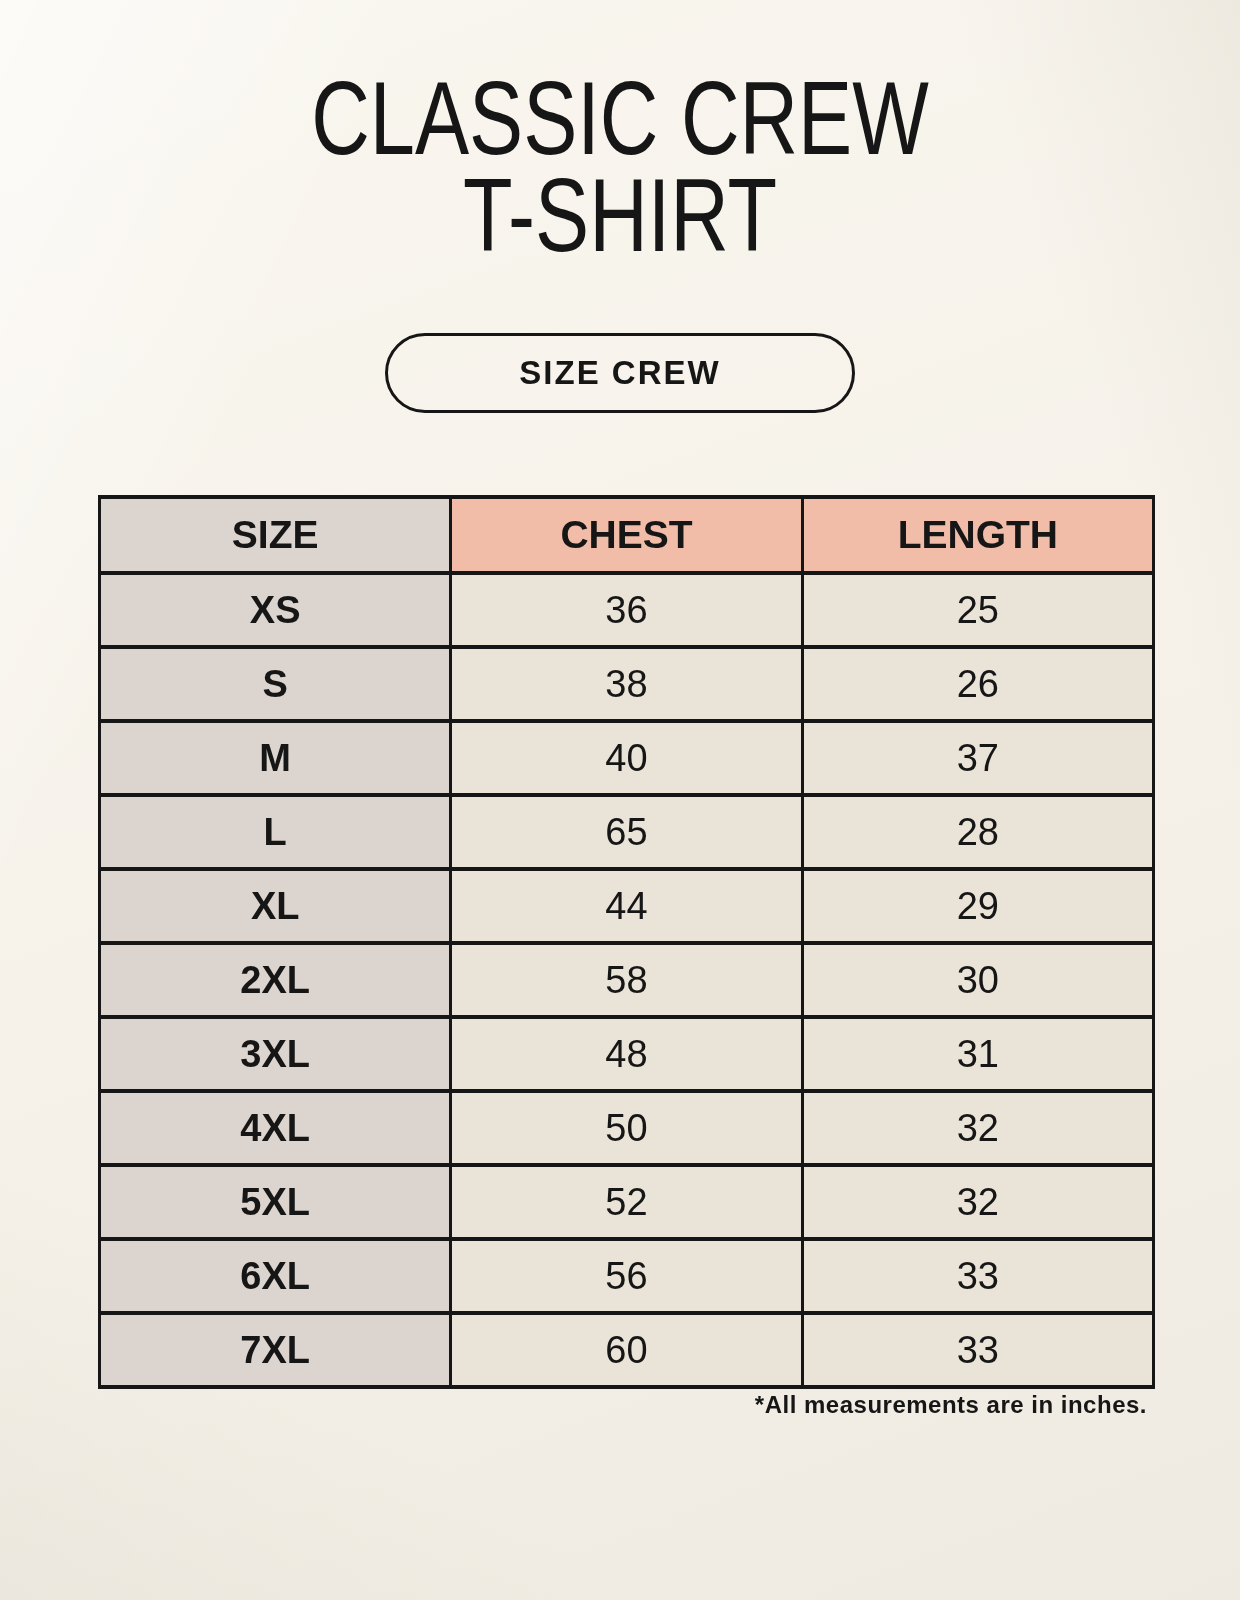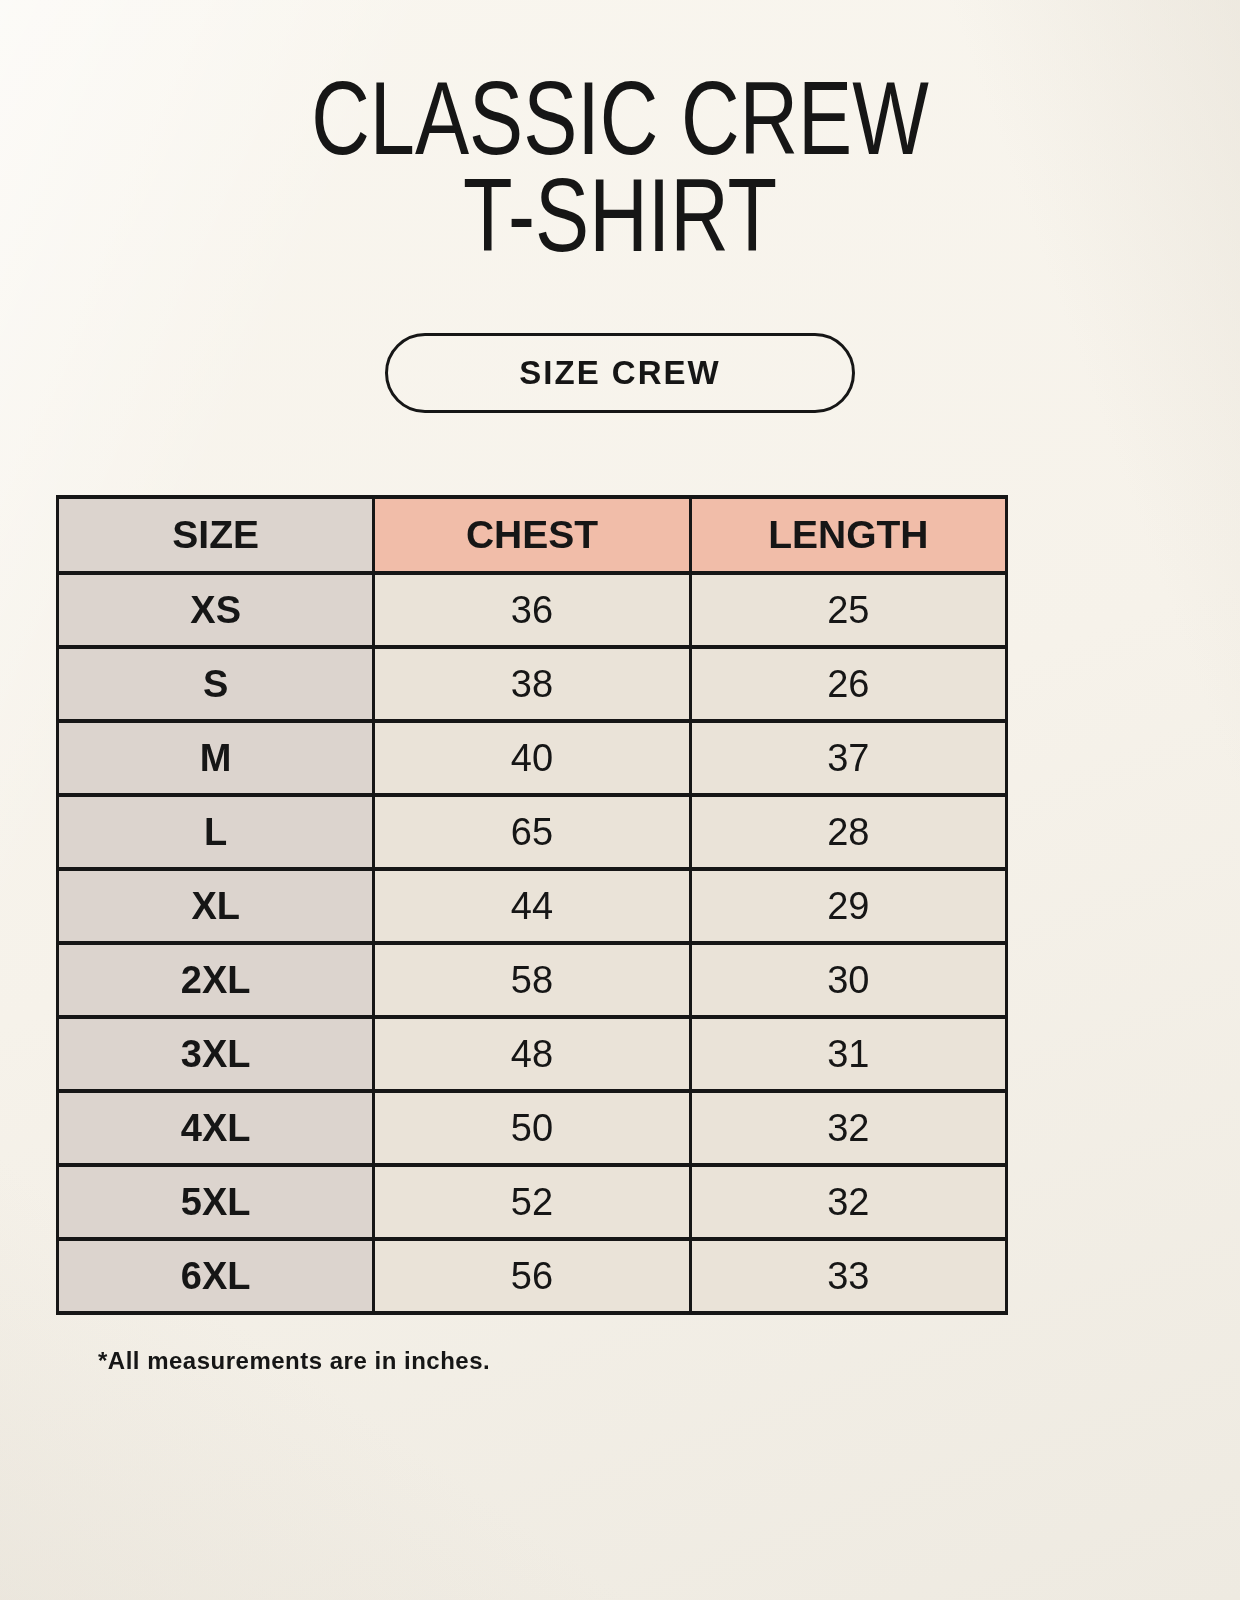--- a/index.html
+++ b/index.html
@@ -46,22 +46,22 @@
     width:470px;height:80px;
     border:3px solid var(--ink);
     border-radius:44px;
     display:flex;align-items:center;justify-content:center;
     font-size:33px;font-weight:bold;letter-spacing:2px;
     background:transparent;
     cursor:pointer;
   }
 
   .table-wrap{
-    margin:82px 0 0 56px;
-    width:952px;
+    margin:82px 0 0 98px;
+    width:1057px;
   }
   table.size-chart{
     width:100%;
     border-collapse:collapse;
     table-layout:fixed;
   }
   table.size-chart th,
   table.size-chart td{
     border-style:solid;
     border-color:var(--ink);
@@ -84,21 +84,22 @@
     background:var(--cell-bg);
   }
   table.size-chart td.size-col{
     background:var(--size-column-bg);
     font-weight:bold;
   }
 
   .footnote{
     width:1057px;
     margin-left:98px;
-    padding:32px 8px 0 0;
+    padding:2px 8px 0 0;
+    text-align:right;
     font-size:24px;
     font-weight:bold;
     letter-spacing:0.5px;
   }
 </style>
 </head>
 <body>
 
 <div class="backdrop"></div>
 
@@ -163,19 +164,24 @@
         <tr>
           <td class="size-col">5XL</td>
           <td>52</td>
           <td>32</td>
         </tr>
         <tr>
           <td class="size-col">6XL</td>
           <td>56</td>
           <td>33</td>
         </tr>
+        <tr>
+          <td class="size-col">7XL</td>
+          <td>60</td>
+          <td>33</td>
+        </tr>
       </tbody>
     </table>
   </div>
 
   <div class="footnote">*All measurements are in inches.</div>
 
 </div>
 
 </body></html>

